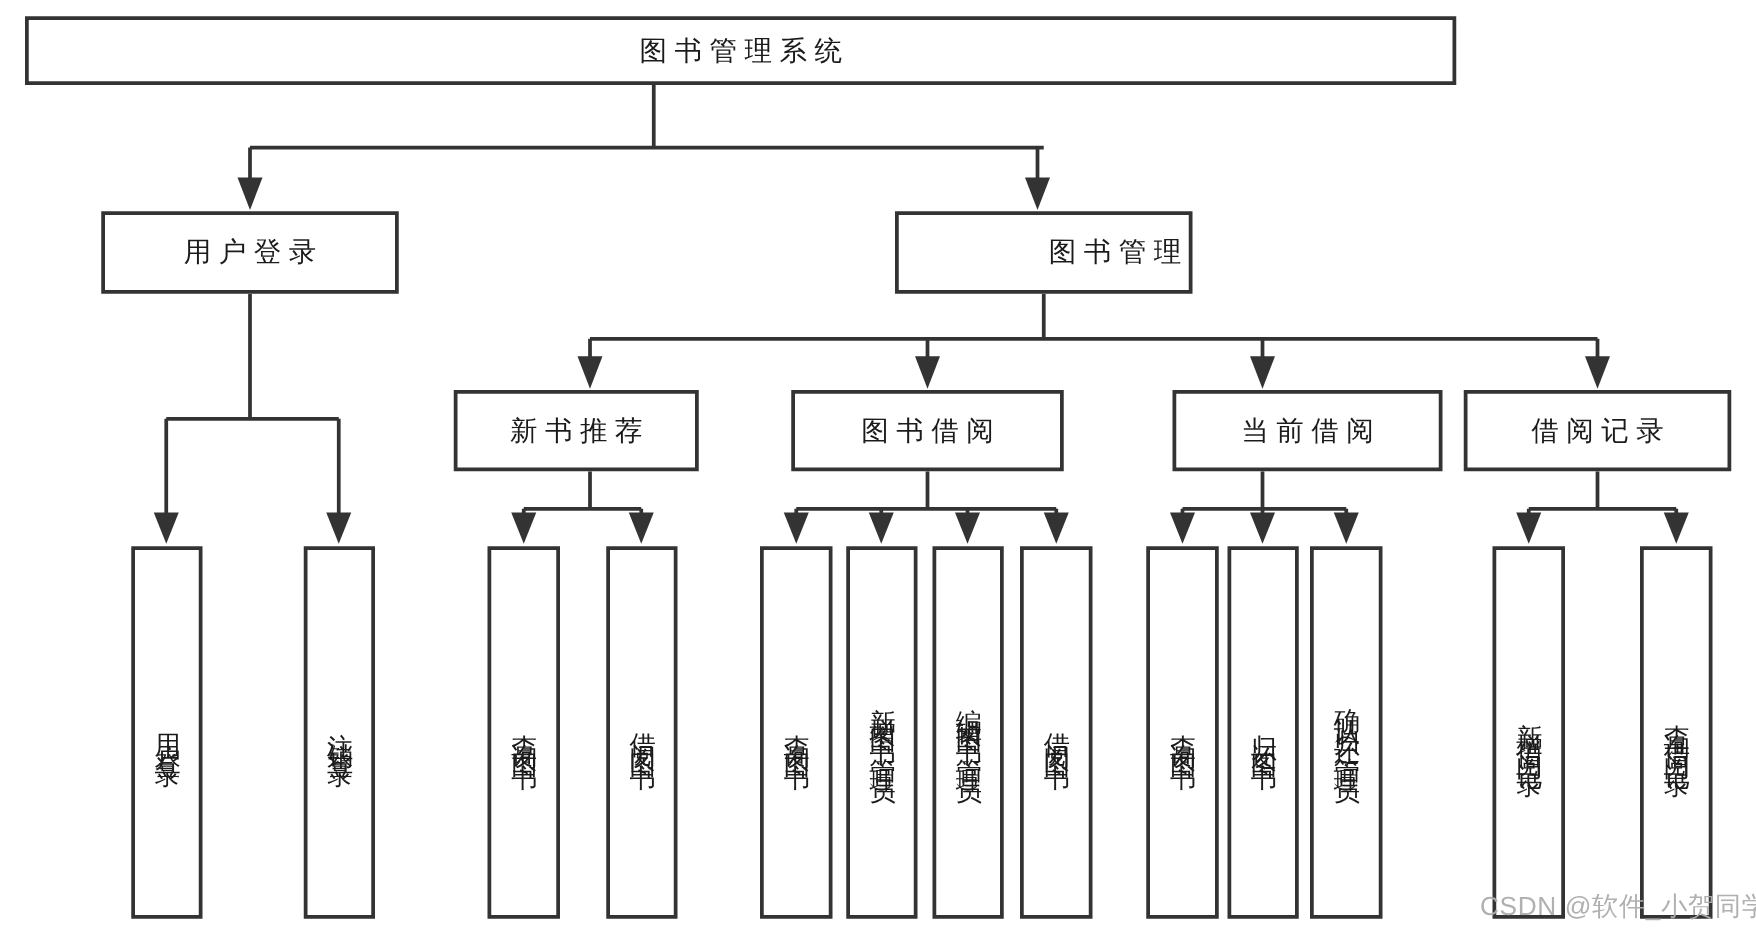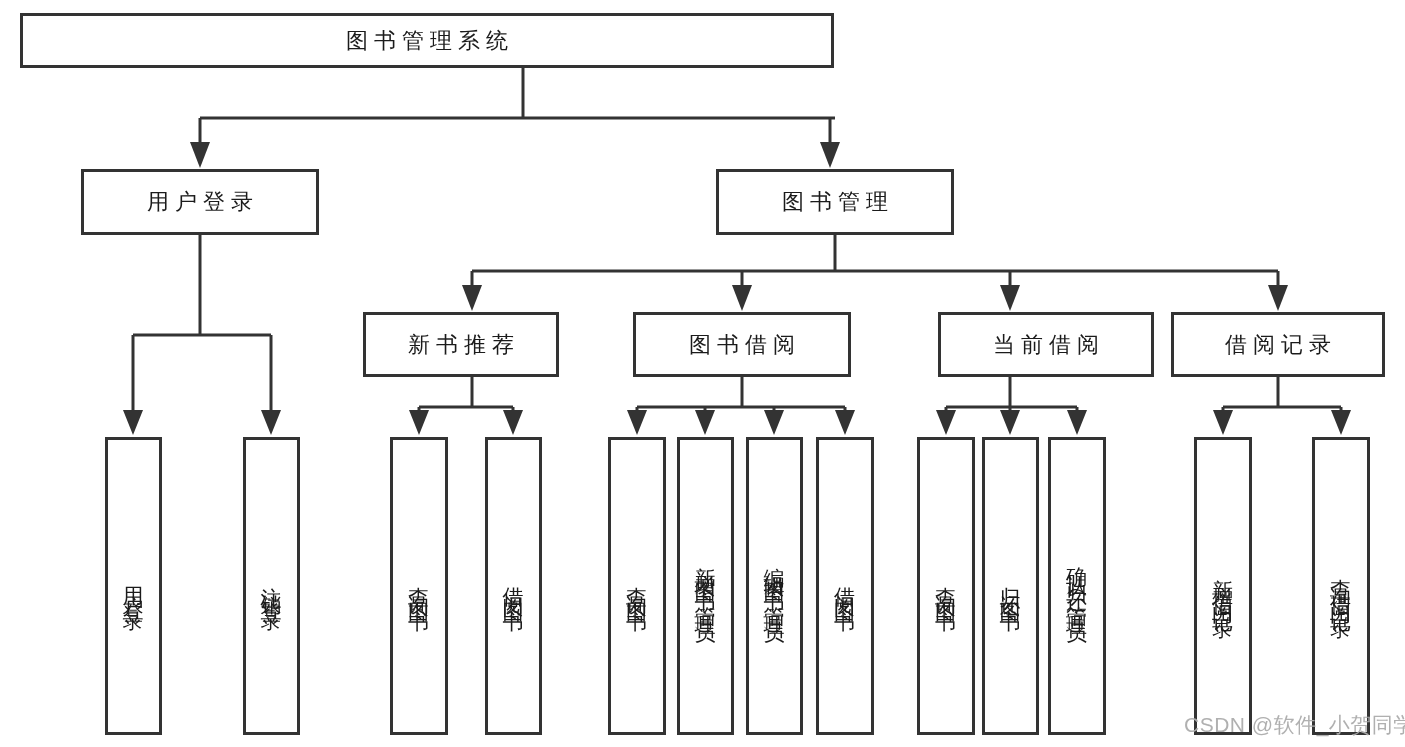--- a/index.html
+++ b/index.html
@@ -109,28 +109,28 @@
     <polygon points="1067,410 1087,410 1077,435"></polygon>
 
     <path d="M1278 377 V407"></path>
     <path d="M1223 407 H1341"></path>
     <path d="M1223 407 V412"></path>
     <path d="M1341 407 V412"></path>
     <polygon points="1213,410 1233,410 1223,435"></polygon>
     <polygon points="1331,410 1351,410 1341,435"></polygon>
   </svg>
 
-  <div class="box" style="left:20px;top:13px;width:814px;height:55px;">
+  <div class="box" style="left:20px;top:13px;width:1145px;height:55px;">
     <span class="hlabel">图书管理系统</span>
   </div>
 
   <div class="box" style="left:81px;top:169px;width:238px;height:66px;">
     <span class="hlabel">用户登录</span>
   </div>
-  <div class="box" style="left:716px;top:169px;width:238px;height:66px;">
+  <div class="box" style="left:716px;top:169px;width:238px;height:66px;justify-content:flex-end;">
     <span class="hlabel">图书管理</span>
   </div>
 
   <div class="box" style="left:363px;top:312px;width:196px;height:65px;">
     <span class="hlabel">新书推荐</span>
   </div>
   <div class="box" style="left:633px;top:312px;width:218px;height:65px;justify-content:center;">
     <span class="hlabel">图书借阅</span>
   </div>
   <div class="box" style="left:902px;top:312px;width:216px;height:65px;margin-left:36px;">

